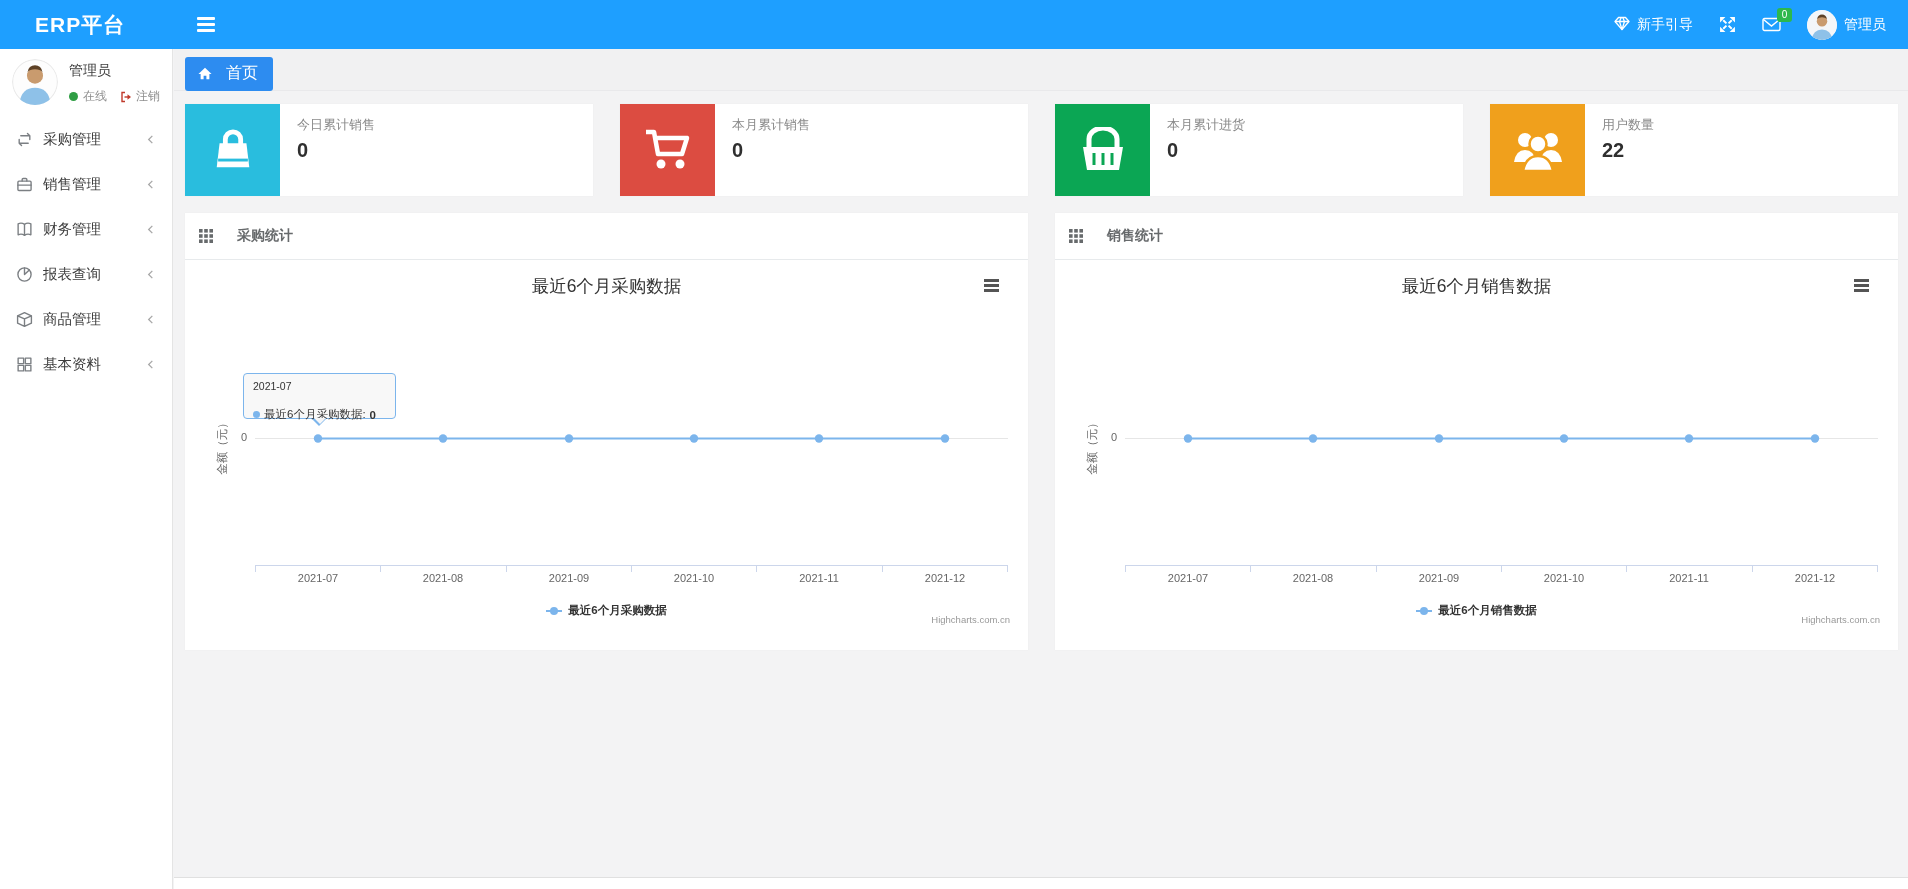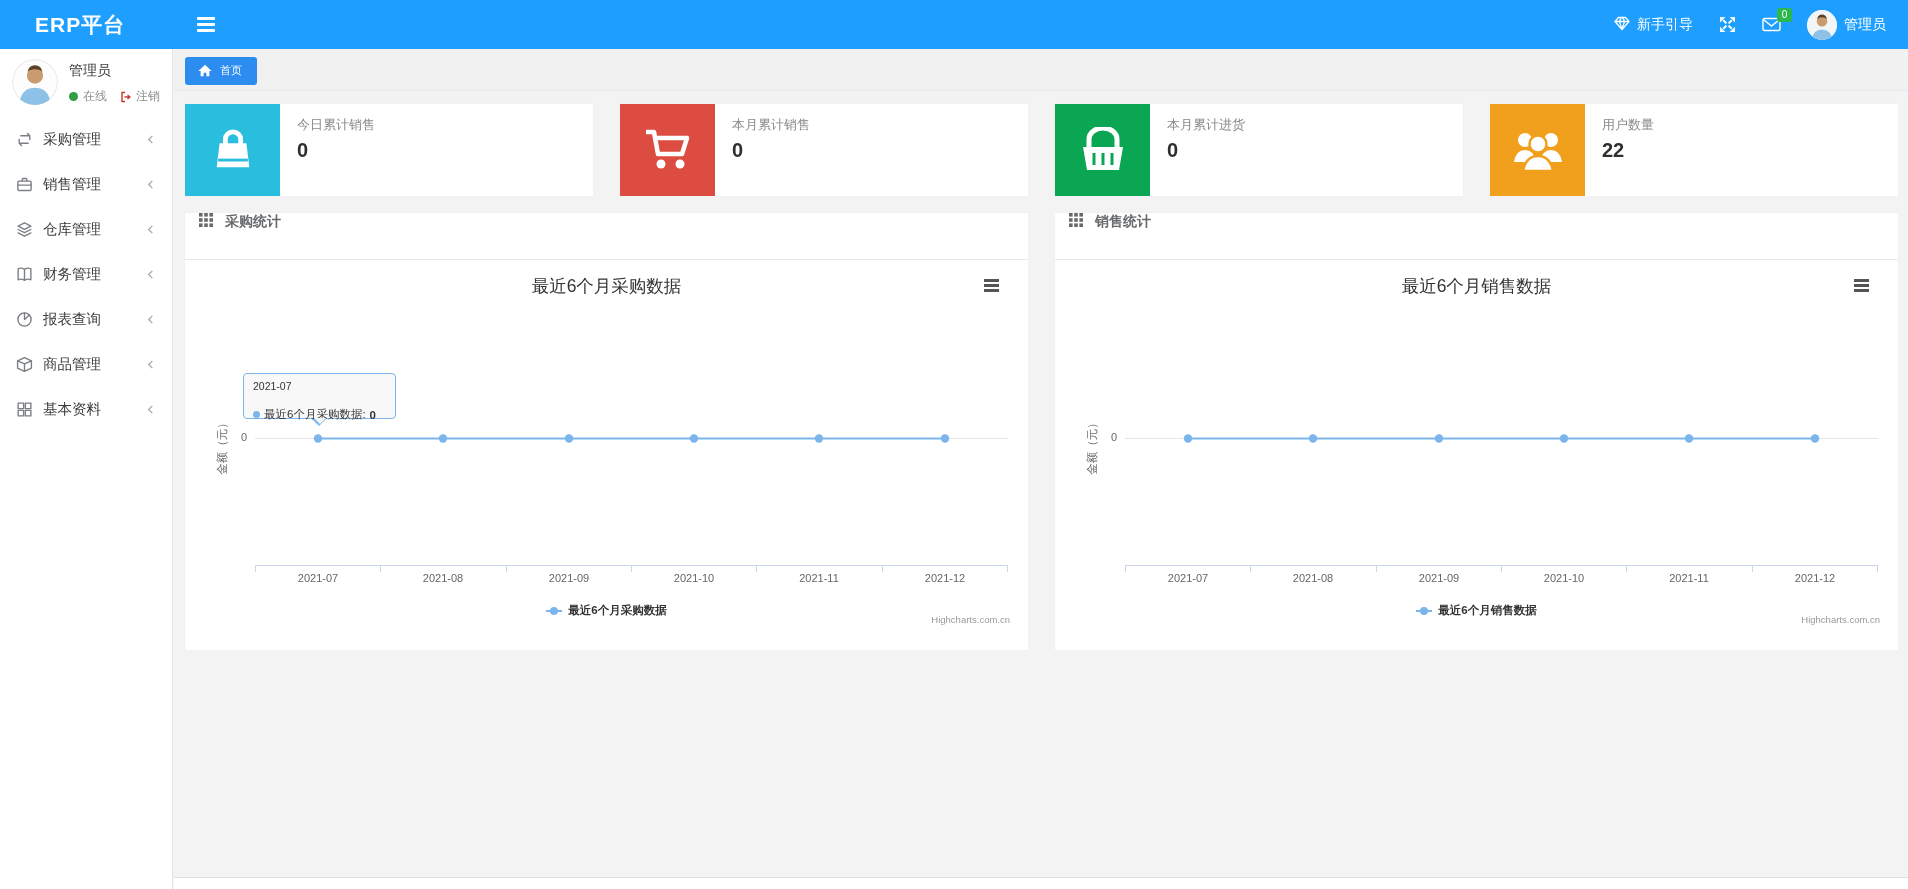--- a/index.html
+++ b/index.html
@@ -38,35 +38,35 @@
   .menu-item .chev { margin-left:auto; width:11px; height:11px; opacity:.75; }
   .submenu { background:#f8f8f9; }
   .submenu-item { height:34px; display:flex; align-items:center; padding:0 10px 0 24px;
     font-size:13.5px; color:#484848; cursor:pointer; }
   .submenu-item .mi-ico { width:14px; height:14px; margin-right:9px; flex:0 0 14px; }
   svg.oline { stroke:#7b7f83; fill:none; stroke-width:1.3; stroke-linecap:round; stroke-linejoin:round; }
 
   
   .main { position:absolute; left:174px; top:49px; width:1734px; height:840px; background:#f3f3f4; }
   .tabbar { height:42px; padding:8px 0 0 11px; border-bottom:1px solid #e9e9eb; background:#f1f1f2; }
-  .tab-home { display:inline-flex; align-items:center; gap:8px; background:#2d8cf0; color:#fff;
-    font-size:11px; padding:6px 15px 7px 13px; border-radius:3px; cursor:pointer; }
+  .tab-home { display:inline-flex; align-items:center; gap:14px; background:#2d8cf0; color:#fff;
+    font-size:16px; padding:6px 15px 7px 13px; border-radius:3px; cursor:pointer; }
 
   .stats { display:flex; gap:27px; margin:13px 10px 0 11px; }
   .card { flex:1; height:92px; background:#fff; display:flex; box-shadow:0 0 1px rgba(0,0,0,.06); }
   .card-icon { width:95px; height:92px; display:flex; align-items:center; justify-content:center; flex:0 0 95px; }
   .ci-0 { background:#29bdde; } .ci-1 { background:#dc4c41; } .ci-2 { background:#0ba654; } .ci-3 { background:#f0a01c; }
   .card-body { padding:12px 0 0 17px; }
   .card-label { font-size:13px; color:#8a8a8a; }
   .card-value { font-size:20px; font-weight:bold; color:#2f2f2f; margin-top:5px; }
 
   .charts { display:flex; gap:27px; margin:17px 10px 0 11px; }
   .panel { flex:1; height:437px; background:#fff; box-shadow:0 0 1px rgba(0,0,0,.06); }
-  .panel-header { height:47px; border-bottom:1px solid #e7eaec; display:flex; align-items:flex-start;
-    padding-left:14px; gap:12px; font-size:14px; font-weight:bold; color:#676a6c; }
+  .panel-header { height:47px; border-bottom:1px solid #e7eaec; display:flex; align-items:center;
+    padding-left:14px; gap:24px; font-size:14px; font-weight:bold; color:#676a6c; }
 
   .chart-area { position:relative; height:389px; }
   .chart-title { position:absolute; top:14px; left:0; width:100%; text-align:center;
     font-size:17.5px; color:#333; }
   .chart-export { position:absolute; top:16px; right:26px; cursor:pointer;
     display:flex; flex-direction:column; gap:2.5px; padding:3px; }
   .chart-export span { display:block; width:15px; height:2.6px; background:#555; }
   .ytitle { position:absolute; left:37px; top:186px; transform:translate(-50%,-50%) rotate(-90deg);
     font-size:11.5px; color:#666; white-space:nowrap; }
   .ytick { position:absolute; left:40px; top:171px; width:22px; text-align:right;
@@ -198,31 +198,20 @@
       <svg class="mi-ico oline" viewBox="0 0 16 16">
         <rect x="1.8" y="4.8" width="12.4" height="8.8" rx="1"></rect>
           <path d="M5.8 4.8 V3.4 a1 1 0 0 1 1 -1 h2.4 a1 1 0 0 1 1 1 V4.8 M1.8 8.6 H14.2"></path>
       </svg>
       <span>销售管理</span>
       <svg class="chev" viewBox="0 0 12 12">
         <path d="M8 2 L4 6 L8 10" stroke="#8a8a8a" stroke-width="1.4" fill="none"></path>
       </svg>
     </div>
 
-    <div class="menu-item">
-      <svg class="mi-ico oline" viewBox="0 0 16 16">
-        <path d="M8 1.8 L14 4.8 L8 7.8 L2 4.8 Z"></path>
-          <path d="M2 8 L8 11 L14 8"></path>
-          <path d="M2 11.2 L8 14.2 L14 11.2"></path>
-      </svg>
-      <span>仓库管理</span>
-      <svg class="chev" viewBox="0 0 12 12">
-        <path d="M8 2 L4 6 L8 10" stroke="#8a8a8a" stroke-width="1.4" fill="none"></path>
-      </svg>
-    </div>
 
     <div class="menu-item">
       <svg class="mi-ico oline" viewBox="0 0 16 16">
         <path d="M8 3.2 C6.2 1.9 3.6 1.9 2 2.7 V13 C3.6 12.2 6.2 12.2 8 13.5 C9.8 12.2 12.4 12.2 14 13 V2.7 C12.4 1.9 9.8 1.9 8 3.2 Z M8 3.2 V13.5"></path>
       </svg>
       <span>财务管理</span>
       <svg class="chev" viewBox="0 0 12 12">
         <path d="M8 2 L4 6 L8 10" stroke="#8a8a8a" stroke-width="1.4" fill="none"></path>
       </svg>
     </div>

